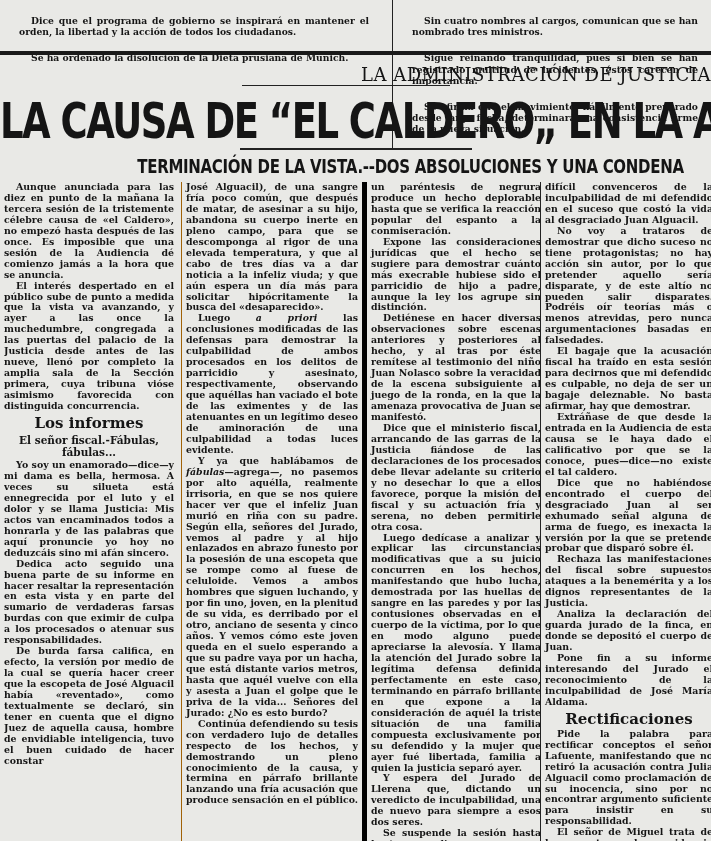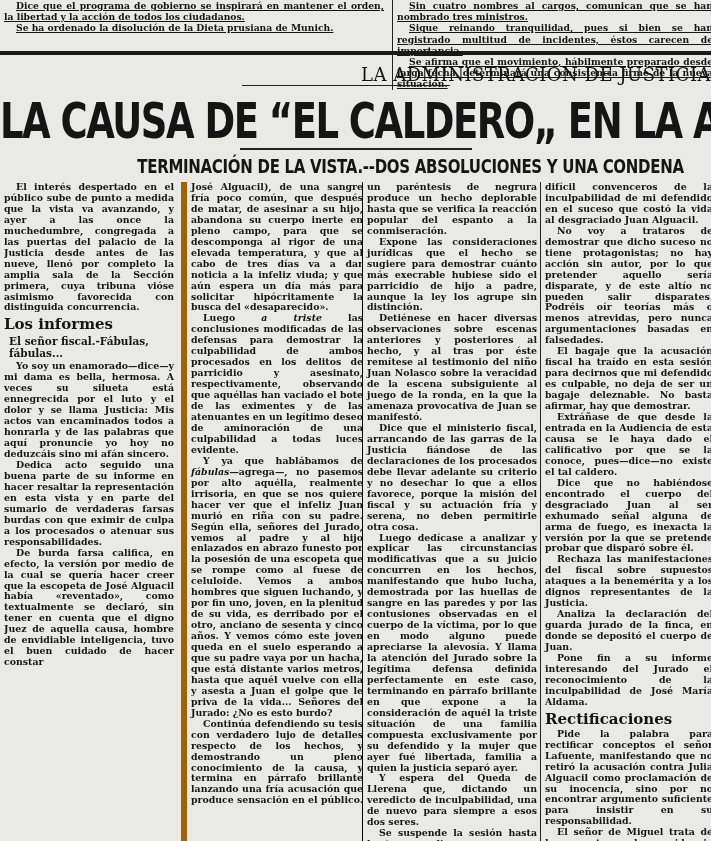--- a/index.html
+++ b/index.html
@@ -8,34 +8,34 @@
     background:#e9e9e6;
     color:#151515;
     font-family:"DejaVu Serif", serif;
     position:relative;
   }
   .page { position:absolute; left:0; top:0; width:711px; height:841px; }
   .top-strip { position:absolute; left:0; top:0; width:711px; height:50px; font-size:9.2px; line-height:11.2px; font-weight:bold; }
   .top-col { position:absolute; top:0; text-align:justify; }
   .top-col.left { left:4px; width:380px; }
   .top-col.right { left:392px; width:316px; border-left:1px solid #222; padding-left:4px; }
-  .top-col p { margin:0; text-indent:12px;text-decoration:underline; }
+  .top-col p { margin:15px; text-indent:12px; }
   .rule-thick { position:absolute; left:0; top:51px; width:711px; height:4px; background:#1a1a1a; }
   .kicker { position:absolute; left:0; top:64px; width:711px; text-align:right; font-size:18px; letter-spacing:0.5px; font-family:"DejaVu Serif", serif; }
   .kicker-rule { position:absolute; left:242px; top:85px; width:208px; height:1px; background:#222; }
   .headline { position:absolute; left:0; top:92px; width:711px; text-align:center; font-family:"DejaVu Sans", sans-serif; font-weight:bold; font-size:37px; letter-spacing:-1.5px; transform:scaleY(1.35); transform-origin:top center; white-space:nowrap; }
   .head-rule { position:absolute; left:240px; top:148px; width:232px; height:2px; background:#222; }
   .subhead { position:absolute; left:0; top:155px; width:711px; text-align:center; font-family:"DejaVu Sans", sans-serif; font-weight:bold; font-size:15px; letter-spacing:-0.3px; transform:scaleY(1.25); transform-origin:top center; padding-left:110px; box-sizing:border-box; white-space:nowrap;}
   .col { position:absolute; top:182px; height:659px; overflow:hidden; font-size:9.4px; line-height:10.95px; font-weight:bold; text-align:justify; }
   .col p { margin:0; text-indent:12px; }
-  .col .sec { text-align:left; font-size:15px; line-height:18px; margin:2px 0 1px 0; text-indent:0; font-weight:bold; }
-  .col .subsec { text-align:left; font-size:10.5px; line-height:12px; text-indent:0; margin:2px 5px; }
+  .col .sec { text-align:center; font-size:15px; line-height:18px; margin:2px 0 1px 0; text-indent:0; font-weight:bold; }
+  .col .subsec { text-align:center; font-size:10.5px; line-height:12px; text-indent:0; margin:2px 12px; }
   .col1 { left:4px; width:170px; }
-  .col2 { left:181px; width:172px; border-left:6px solid #a16207; padding-left:4px; }
-  .col3 { left:362px; width:170px; border-left:1px solid #000000; padding-left:4px; }
+  .col2 { left:181px; width:172px; border-left:1px solid #a16207; padding-left:4px; }
+  .col3 { left:362px; width:170px; border-left:5px solid #000000; padding-left:4px; }
   .col4 { left:540px; width:168px; border-left:1px solid #222; padding-left:4px; }
   em { font-style:italic; }
 </style>
 </head>
 <body>
 
 <div class="page">
 
   <div class="top-strip">
     <div class="top-col left">
@@ -53,44 +53,45 @@
 
   <div class="kicker">LA ADMINISTRACIÓN DE JUSTICIA</div>
   <div class="kicker-rule"></div>
 
   <div class="headline">LA CAUSA DE “EL CALDERO„ EN LA AUDIENCIA</div>
   <div class="head-rule"></div>
 
   <div class="subhead">TERMINACIÓN DE LA VISTA.--DOS ABSOLUCIONES Y UNA CONDENA</div>
 
   <div class="col col1">
+    <p>Aunque anunciada para las diez en punto de la mañana la tercera sesión de la tristemente célebre causa de «el Caldero», no empezó hasta después de las once. Es imposible que una sesión de la Audiencia dé comienzo jamás a la hora que se anuncia.</p>
     <p>El interés despertado en el público sube de punto a medida que la vista va avanzando, y ayer a las once la muchedumbre, congregada a las puertas del palacio de la Justicia desde antes de las nueve, llenó por completo la amplia sala de la Sección primera, cuya tribuna vióse asimismo favorecida con distinguida concurrencia.</p>
     <div class="sec">Los informes</div>
     <div class="subsec">El señor fiscal.-Fábulas, fábulas...</div>
     <p>Yo soy un enamorado—dice—y mi dama es bella, hermosa. A veces su silueta está ennegrecida por el luto y el dolor y se llama Justicia: Mis actos van encaminados todos a honrarla y de las palabras que aquí pronuncie yo hoy no deduzcáis sino mi afán sincero.</p>
     <p>Dedica acto seguido una buena parte de su informe en hacer resaltar la representación en esta vista y en parte del sumario de verdaderas farsas burdas con que eximir de culpa a los procesados o atenuar sus responsabilidades.</p>
     <p><span>De burda farsa califica, en efecto, la versión por medio de la cual se quería hacer creer que la escopeta de José Alguacil había «reventado», como textualmente se declaró, sin tener en cuenta que el digno Juez de aquella causa, hombre de envidiable inteligencia, tuvo el buen cuidado de hacer constar </span></p>
 
   </div>
 
   <div class="col col2">
     <p style="text-indent:0">José Alguacil), de una sangre fría poco común, que después de matar, de asesinar a su hijo, abandona su cuerpo inerte en pleno campo, para que se descomponga al rigor de una elevada temperatura, y que al cabo de tres días va a dar noticia a la infeliz viuda; y que aún espera un día más para solicitar hipócritamente la busca del «desaparecido».</p>
-    <p><span>Luego </span><em>a triste</em><span> las conclusiones modificadas de las defensas para demostrar la culpabilidad de ambos procesados en los delitos de parricidio y asesinato, respectivamente, observando que aquéllas han vaciado el bote de las eximentes y de las atenuantes en un legítimo deseo de aminoración de una culpabilidad a todas luces evidente.</span></p>
+    <p><span>Luego </span><em>a priori</em><span> las conclusiones modificadas de las defensas para demostrar la culpabilidad de ambos procesados en los delitos de parricidio y asesinato, respectivamente, observando que aquéllas han vaciado el bote de las eximentes y de las atenuantes en un legítimo deseo de aminoración de una culpabilidad a todas luces evidente.</span></p>
     <p><span>Y ya que hablábamos de </span><em>fábulas</em><span>—agrega—, no pasemos por alto aquélla, realmente irrisoria, en que se nos quiere hacer ver que el infeliz Juan murió en riña con su padre. Según ella, señores del Jurado, vemos al padre y al hijo enlazados en abrazo funesto por la posesión de una escopeta que se rompe como al fuese de celuloide. Vemos a ambos hombres que siguen luchando, y por fin uno, joven, en la plenitud de su vida, es derribado por el otro, anciano de sesenta y cinco años. Y vemos cómo este joven queda en el suelo esperando a que su padre vaya por un hacha, que está distante varios metros, hasta que aquél vuelve con ella y asesta a Juan el golpe que le priva de la vida... Señores del Jurado: ¿No es esto burdo?</span></p>
     <p>Continúa defendiendo su tesis con verdadero lujo de detalles respecto de los hechos, y demostrando un pleno conocimiento de la causa, y termina en párrafo brillante lanzando una fría acusación que produce sensación en el público.</p>
 
   </div>
 
   <div class="col col3">
     <p style="text-indent:0">un paréntesis de negrura produce un hecho deplorable hasta que se verifica la reacción popular del espanto a la conmiseración.</p>
     <p>Expone las consideraciones jurídicas que el hecho se sugiere para demostrar cuánto más execrable hubiese sido el parricidio de hijo a padre, aunque la ley los agrupe sin distinción.</p>
     <p>Detiénese en hacer diversas observaciones sobre escenas anteriores y posteriores al hecho, y al tras por éste remítese al testimonio del niño Juan Nolasco sobre la veracidad de la escena subsiguiente al juego de la ronda, en la que la amenaza provocativa de Juan se manifestó.</p>
     <p>Dice que el ministerio fiscal, arrancando de las garras de la Justicia fiándose de las declaraciones de los procesados debe llevar adelante su criterio y no desechar lo que a ellos favorece, porque la misión del fiscal y su actuación fría y serena, no deben permitirle otra cosa.</p>
     <p>Luego dedícase a analizar y explicar las circunstancias modificativas que a su juicio concurren en los hechos, manifestando que hubo lucha, demostrada por las huellas de sangre en las paredes y por las contusiones observadas en el cuerpo de la víctima, por lo que en modo alguno puede apreciarse la alevosía. Y llama la atención del Jurado sobre la legítima defensa definida perfectamente en este caso, terminando en párrafo brillante en que expone a la consideración de aquél la triste situación de una familia compuesta exclusivamente por su defendido y la mujer que ayer fué libertada, familia a quien la justicia separó ayer.</p>
-    <p>Y espera del Queda de Llerena que, dictando un veredicto de inculpabilidad, una de nuevo para siempre a esos dos seres.</p>
+    <p>Y espera del Jurado de Llerena que, dictando un veredicto de inculpabilidad, una de nuevo para siempre a esos dos seres.</p>
     <p>Se suspende la sesión hasta las tres y media.</p>
 
   </div>
 
   <div class="col col4">
     <p style="text-indent:0">difícil convenceros de la inculpabilidad de mi defendido en el suceso que costó la vida al desgraciado Juan Alguacil.</p>
     <p>No voy a trataros de demostrar que dicho suceso no tiene protagonistas; no hay acción sin autor, por lo que pretender aquello sería disparate, y de este altío no pueden salir disparates. Podréis oír teorías más o menos atrevidas, pero nunca argumentaciones basadas en falsedades.</p>
     <p>El bagaje que la acusación fiscal ha traído en esta sesión para decirnos que mi defendido es culpable, no deja de ser un bagaje deleznable. No basta afirmar, hay que demostrar.</p>
     <p>Extráñase de que desde la entrada en la Audiencia de esta causa se le haya dado el calificativo por que se la conoce, pues—dice—no existe el tal caldero.</p>
     <p>Dice que no habiéndose encontrado el cuerpo del desgraciado Juan al ser exhumado señal alguna de arma de fuego, es inexacta la versión por la que se pretende probar que disparó sobre él.</p>

